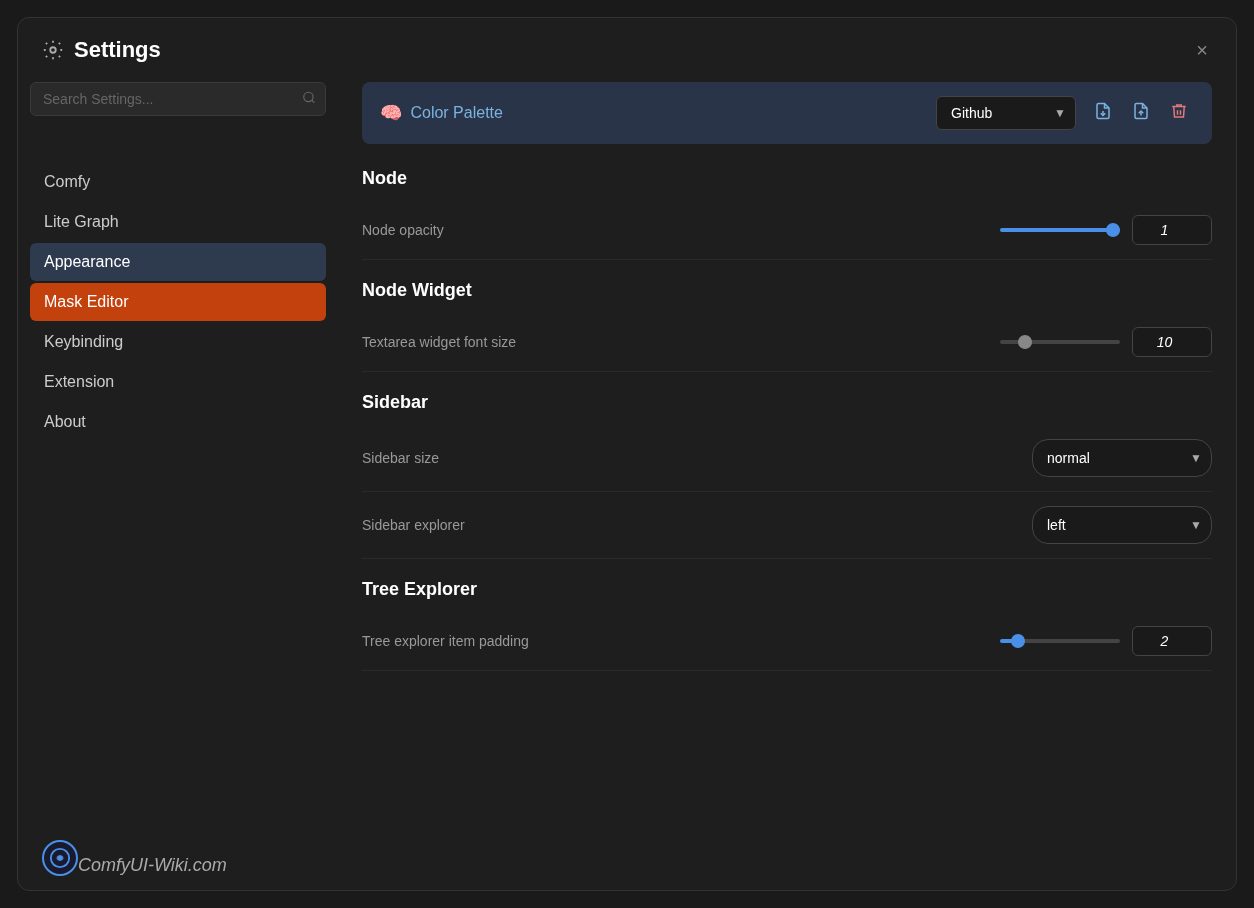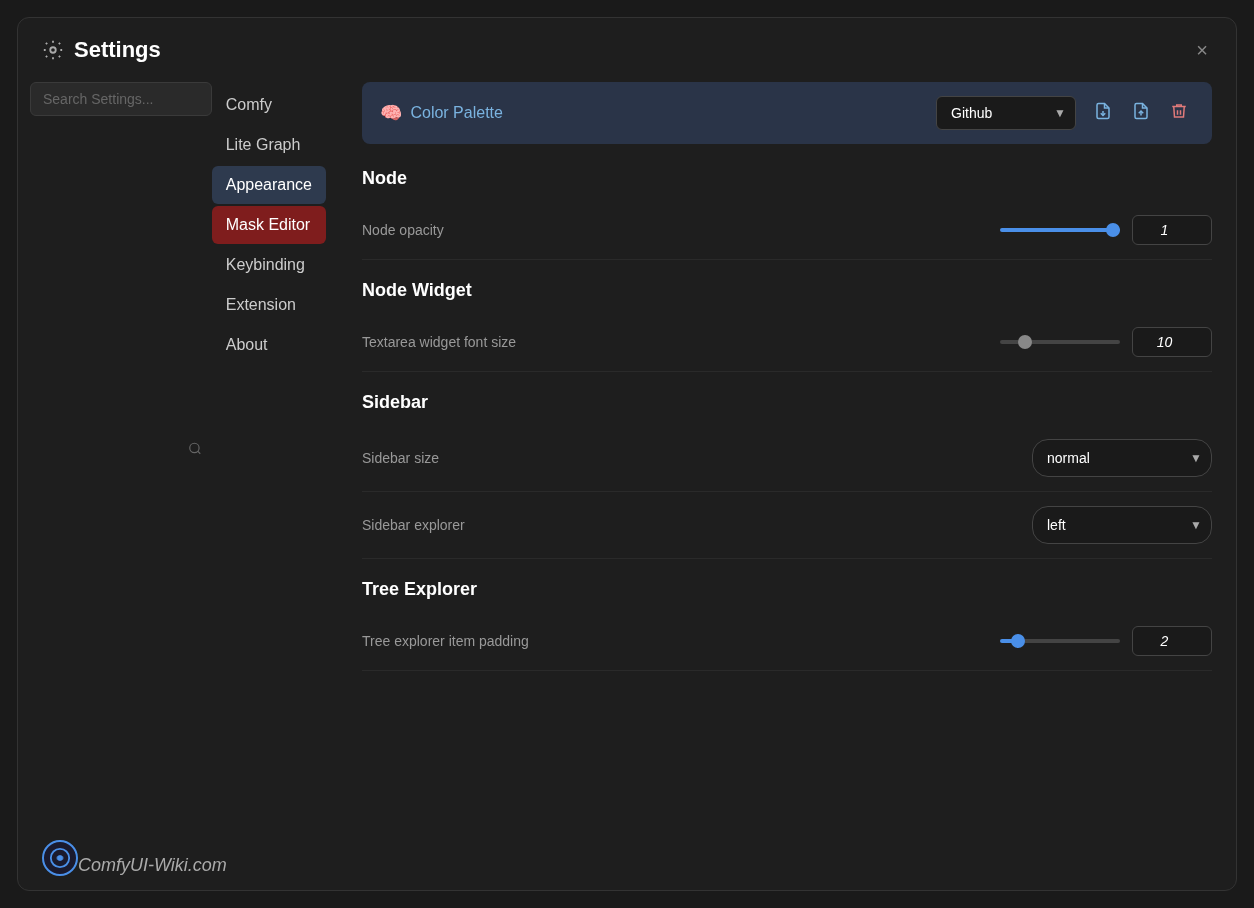--- a/index.html
+++ b/index.html
@@ -52,21 +52,23 @@
       display: flex;
       flex: 1;
       overflow: hidden;
     }
     
     .sidebar {
       width: 320px;
       flex-shrink: 0;
       background: #1e1e1e;
       display: flex;
+      flex-direction: column;
       padding: 0 12px;
+      gap: 35px;
     }
     .search-box {
       position: relative;
       margin-bottom: 8px;
     }
     .search-input {
       width: 100%;
       background: #2a2a2a;
       border: 1px solid #3a3a3a;
       border-radius: 6px;
@@ -91,21 +93,21 @@
     }
     .nav-item {
       padding: 10px 14px;
       color: #ccc;
       font-size: 16px;
       border-radius: 6px;
       cursor: pointer;
       margin-bottom: 2px;
     }
     .nav-item.active { background: #2e3a4e; color: #fff; }
-    .nav-item.selected { background: #7f1d1d; color: #fff; }
+    .nav-item.selected { background: #c2410c; color: #fff; }
     
     .main-content {
       flex: 1;
       overflow-y: auto;
       padding: 0 24px 24px;
     }
     .main-content::-webkit-scrollbar { width: 6px; }
     .main-content::-webkit-scrollbar-track { background: transparent; }
     .main-content::-webkit-scrollbar-thumb { background: #444; border-radius: 3px; }
     

